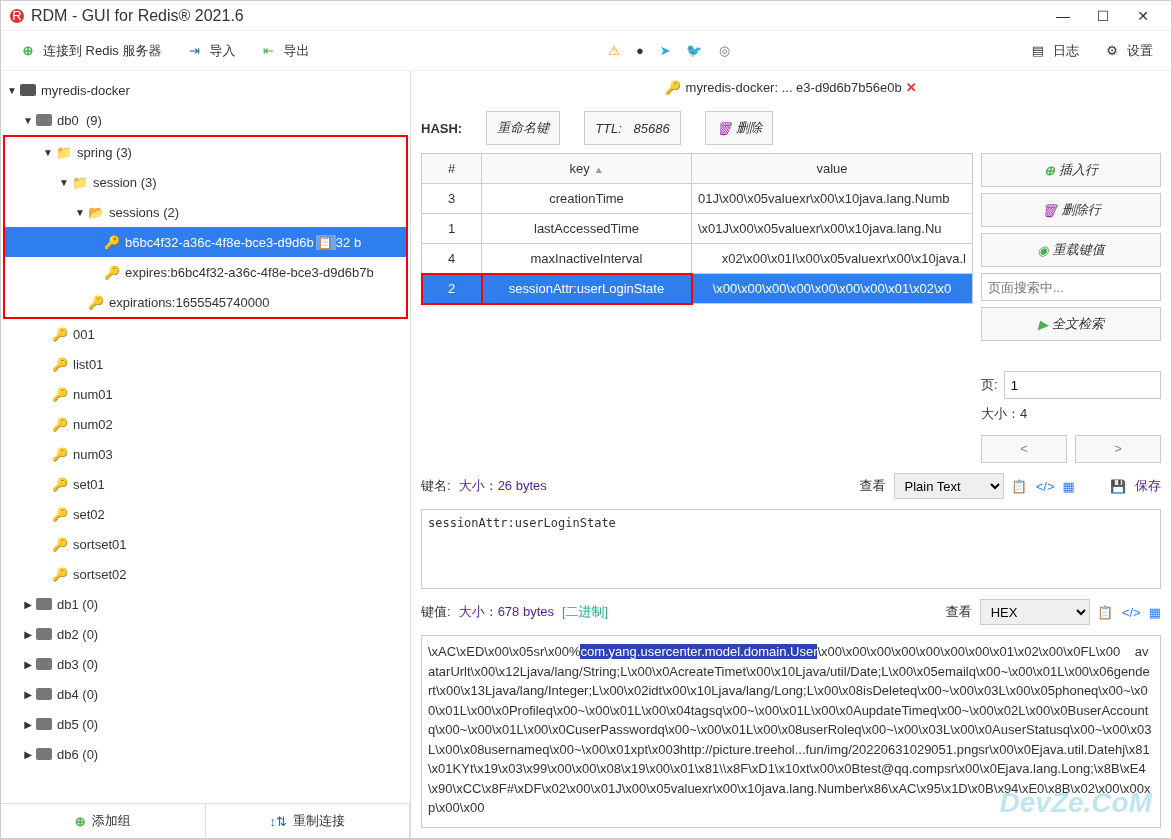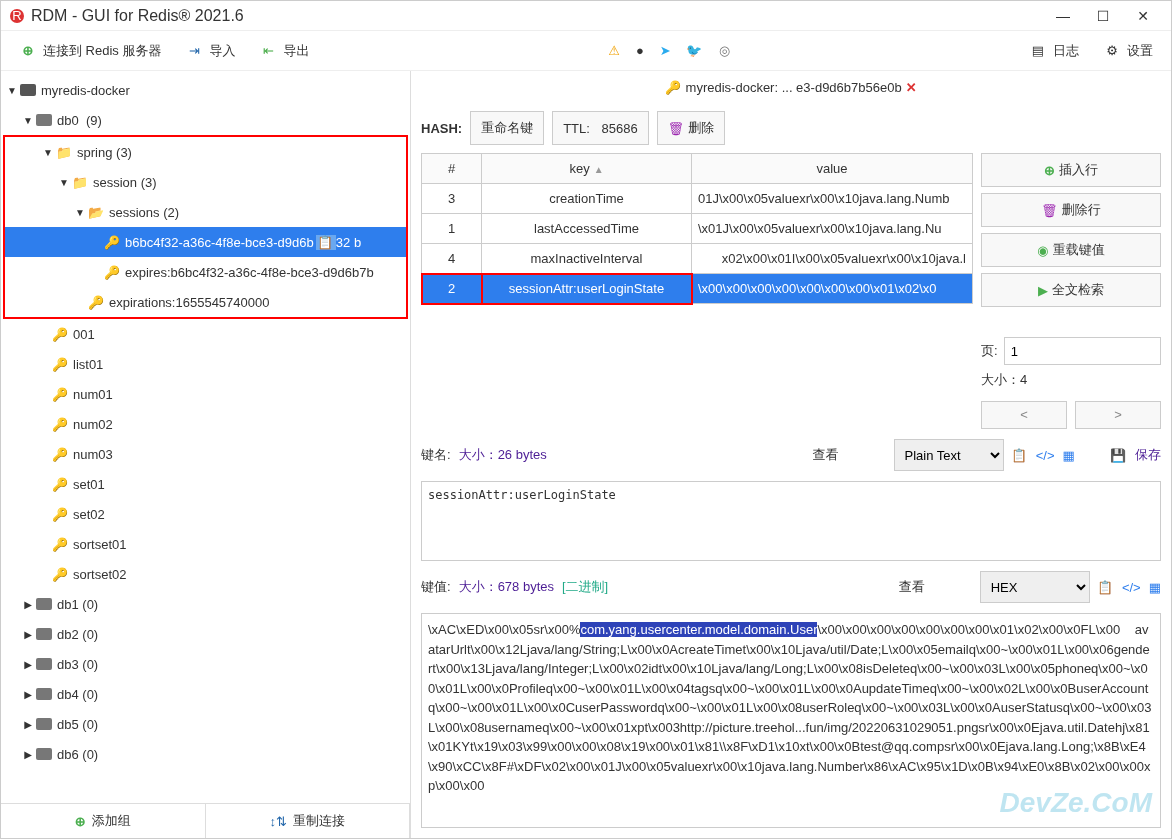--- a/index.html
+++ b/index.html
@@ -22,38 +22,38 @@
 .node{display:flex;align-items:center;height:30px;padding-left:4px;}
 .arrow{width:14px;display:inline-block;text-align:center;font-size:10px;}
 .ticon{width:18px;height:18px;margin-right:4px;display:inline-flex;align-items:center;justify-content:center;}
 .node.selected{background:#2e7eed;color:#fff;}
 .redbox{border:2px solid red;margin:0 2px;}
 .sidebar-footer{display:flex;border-top:1px solid #ddd;}
 .sidebar-footer .fbtn{flex:1;height:34px;display:flex;align-items:center;justify-content:center;gap:6px;border-right:1px solid #ddd;}
 .main{flex:1;display:flex;flex-direction:column;min-width:0;}
 .tabbar{height:32px;display:flex;align-items:center;justify-content:center;gap:4px;color:#333;}
 .tabclose{color:#d33;font-weight:bold;}
-.keyrow{display:flex;align-items:center;gap:8px;padding:8px 10px;}
+.keyrow{display:flex;align-items:center;gap:24px;padding:8px 10px;}
 .keyrow .lbl{font-weight:bold;}
 .keyrow input{flex:1;height:28px;border:1px solid #ccc;padding:0 6px;}
-.act-btn{height:28px;padding:16px 10px;border:1px solid #ccc;background:#f8f8f8;display:flex;align-items:center;gap:4px;}
+.act-btn{height:28px;padding:16px 10px;border:1px solid #ccc;background:#f8f8f8;display:flex;align-items:center;gap:4px;font-style:italic;}
 .mainrow{display:flex;align-items:flex-start;gap:8px;padding:0 10px;}
 .table-wrap{flex:1;}
 .rightcol{width:180px;display:flex;flex-direction:column;gap:6px;}
 .rightcol .act-btn{width:100%;justify-content:center;}
 .rightcol input{height:28px;border:1px solid #ccc;padding:0 6px;width:100%;}
 table{width:100%;border-collapse:collapse;}
 th,td{border:1px solid #ccc;height:30px;padding:0 6px;text-align:center;overflow:hidden;white-space:nowrap;}
 th{background:#fafafa;font-weight:normal;}
 tr.selected td{background:#2e7eed;color:#fff;}
 .redbox2{outline:2px solid red;outline-offset:-1px;}
 .viewer{padding:10px;display:flex;flex-direction:column;gap:10px;flex:1;min-height:0;}
 .vhead{display:flex;align-items:center;gap:8px;}
 .vhead .grey{color:#4c1d95;}
-.vhead select{height:32px;border:1px solid #ccc;padding:0 6px;width:110px;margin-left:47px;}
+.vhead select{height:26px;border:1px solid #ccc;padding:0 6px;width:110px;}
 .vbox{border:1px solid #ccc;width:100%;padding:6px;font-family:Consolas,monospace;font-size:12px;white-space:pre-wrap;word-break:break-all;overflow:auto;}
 .vbox.small{height:80px;}
 .vbox.big{flex:1;line-height:1.5;}
 .hl{background:#2e43b8;color:#fff;}
 .paginate{display:flex;align-items:center;gap:8px;margin-top:6px;}
 .paginate .pgbtn{flex:1;height:28px;border:1px solid #ccc;background:#f8f8f8;text-align:center;line-height:26px;color:#888;}
 .icn-plus{color:#4caf50;font-weight:bold;}
 .icn-trash{color:#9c27b0;}
 .icn-green{color:#4caf50;}
 .icn-play{color:#4caf50;}
@@ -361,38 +361,39 @@
                   <td style="text-align:left">\x01J\x00\x05valuexr\x00\x10java.lang.Nu</td>
                 </tr>
                 <tr>
                   <td>4</td>
                   <td style="text-align:center">maxInactiveInterval</td>
                   <td style="text-align:right">x02\x00\x01I\x00\x05valuexr\x00\x10java.l</td>
                 </tr>
                 <tr class="selected">
                   <td class="redbox2">2</td>
                   <td class="redbox2" style="text-align:center">sessionAttr:userLoginState</td>
-                  <td style="text-align:left">\x00\x00\x00\x00\x00\x00\x00\x01\x02\x0</td>
+                  <td style="text-align:center">\x00\x00\x00\x00\x00\x00\x00\x01\x02\x0</td>
                 </tr>
               </tbody>
           </table>
         </div>
         <div class="rightcol">
           <div class="act-btn">
               <span class="icn-plus">⊕</span>
               <span>插入行</span>
             </div>
           <div class="act-btn">
               <span class="icn-trash">🗑</span>
               <span>删除行</span>
             </div>
           <div class="act-btn">
               <span class="icn-green">◉</span>
               <span>重载键值</span>
             </div>
+          <input type="text" placeholder="页面搜索中..." style="">
           <div class="act-btn">
               <span class="icn-play">▶</span>
               <span>全文检索</span>
             </div>
           <div style="height:18px"></div>
           <div style="display:flex;align-items:center;gap:6px">
               <span>页:</span>
               <input type="text" style="flex: 1 1 0%;" value="1">
             </div>
           <div><span>大小：</span><span>4</span></div>

